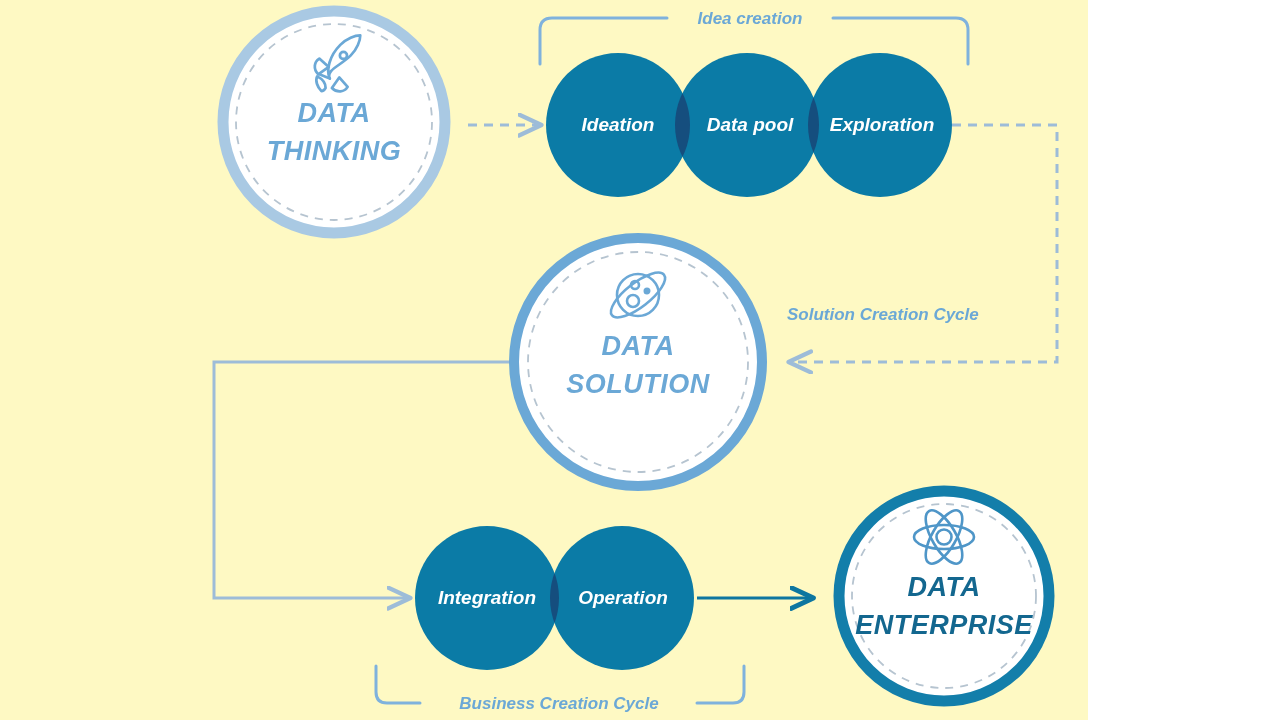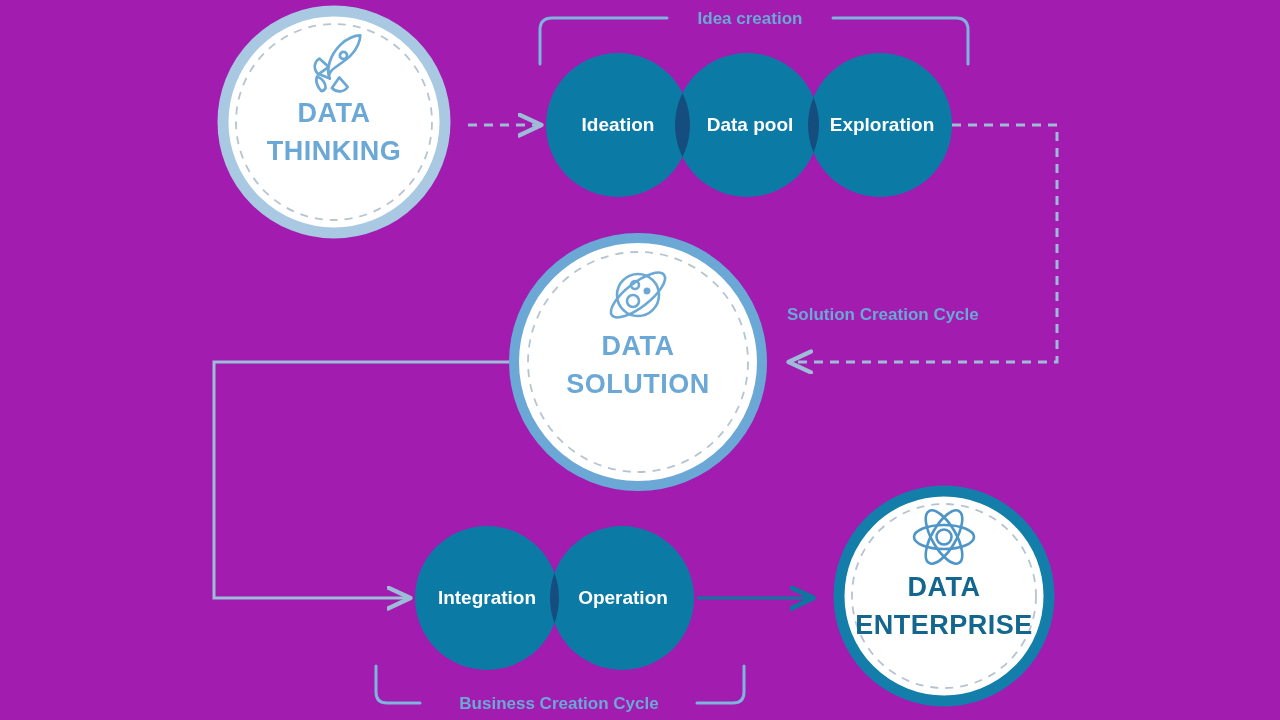--- a/index.html
+++ b/index.html
@@ -1,17 +1,17 @@
 <!DOCTYPE html>
 <html><head>
 <meta charset="utf-8">
 <style>
   html,body{margin:0;padding:0;background:#ffffff;}
   body{width:1280px;height:720px;overflow:hidden;font-family:"Liberation Sans",sans-serif;}
-  #stage{position:relative;width:1280px;height:720px;background:#a21caf;}
+  #stage{position:relative;width:1088px;height:720px;background:#fef9c3;font-style:italic;}
   svg#canvas{position:absolute;left:0;top:0;width:1280px;height:720px;display:block;}
   .node-label{font-family:"Liberation Sans",sans-serif;font-weight:bold;text-anchor:middle;dominant-baseline:middle;}
   .ring-title{font-size:27px;letter-spacing:.5px;}
   .blob-title{font-size:19px;fill:#ffffff;}
   .bracket-label{font-size:17px;font-weight:bold;font-family:"Liberation Sans",sans-serif;text-anchor:middle;}
   .cycle-label{font-size:17px;font-weight:bold;font-family:"Liberation Sans",sans-serif;}
 </style>
 </head>
 <body>
 

